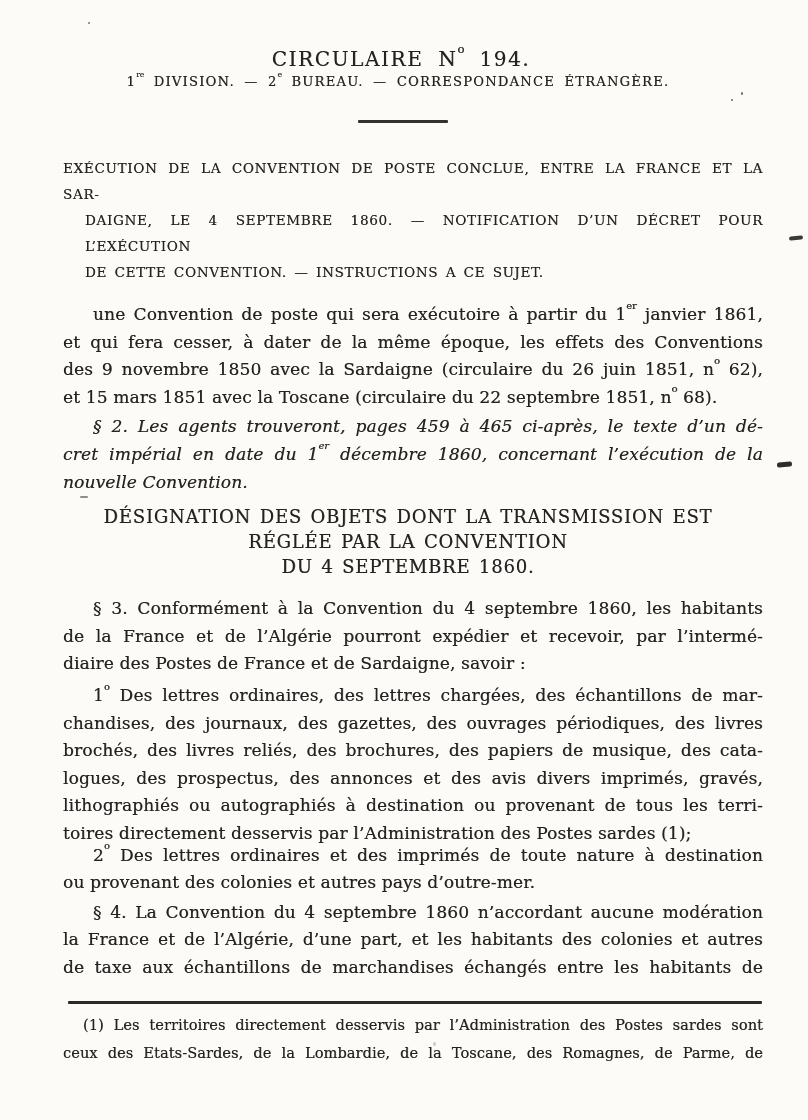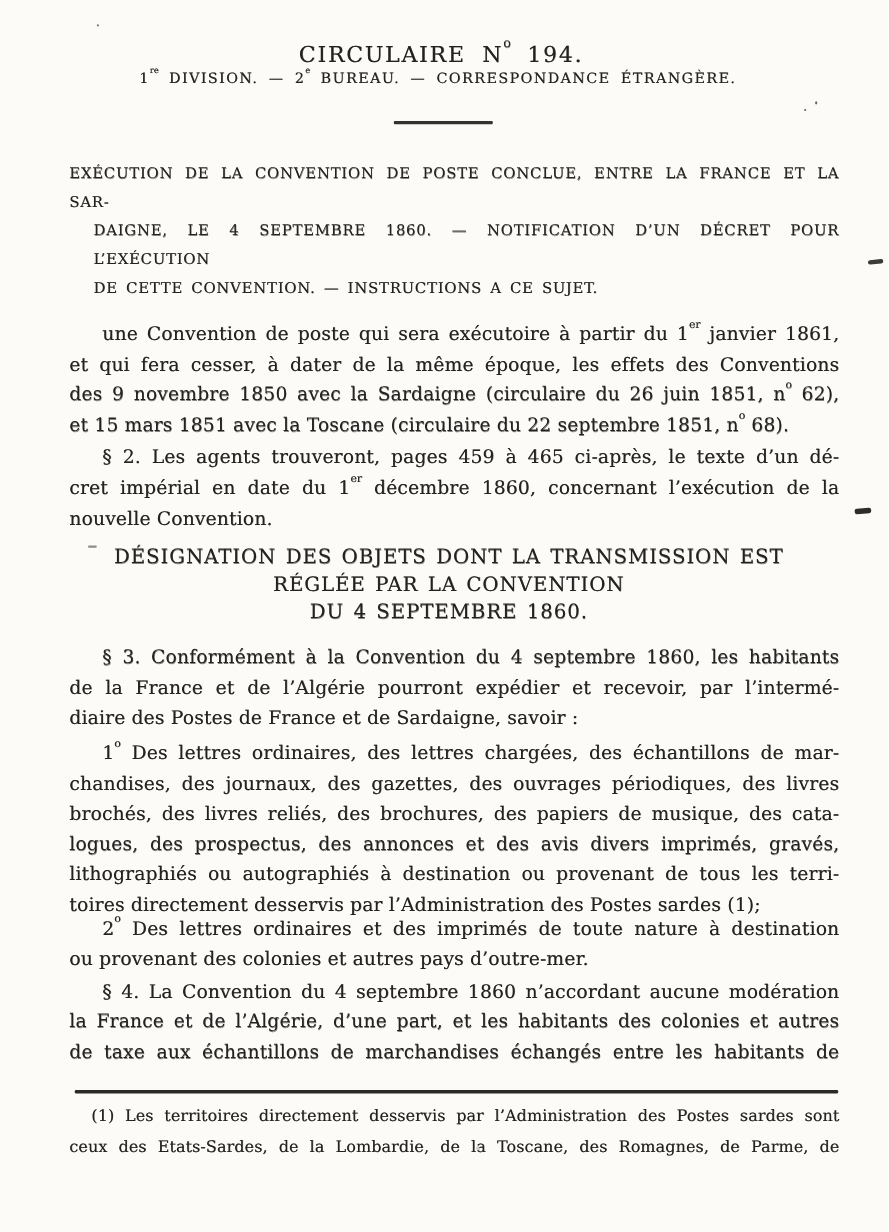--- a/index.html
+++ b/index.html
@@ -6,39 +6,39 @@
   body { width:808px; }
   .page {
     position:relative;
     width:808px; height:1120px;
     background:#fcfbf8;
     font-family:"DejaVu Serif","Liberation Serif",serif;
     color:#232220;
     overflow:hidden;
   }
   .col {
-    position:absolute; left:63px; top:6px; width:700px;
+    position:absolute; left:63px; top:16px; width:700px;
     text-shadow:0.35px 0.3px 0 rgba(35,34,32,0.55);
   }
   .line { text-align:justify; text-align-last:justify; }
   .line.last { text-align-last:left; }
   .centered .line, .centered .line.last { text-align:center; text-align-last:center; }
 
   .title   { margin-top:30px; font-size:20px; line-height:26px; letter-spacing:1.6px; word-spacing:7px; transform:translateX(-12px); }
   .division{ margin-top:0; font-size:13px; line-height:20px; letter-spacing:1.3px; word-spacing:4px; transform:translateX(-15px); }
 
   .header-rule { width:90px; height:3px; background:#35322e; border-radius:1px; margin:28px 0 0 295px; }
 
   .subject { margin-top:32px; font-size:13.5px; line-height:26px; letter-spacing:0.7px; word-spacing:2.5px; }
   .subject .line + .line { padding-left:22px; }
 
   .para { font-size:17px; line-height:27.6px; letter-spacing:0.15px; }
   .para .line:first-child { text-indent:30px; }
   .p1 { margin-top:16px; }
-  .p2 { margin-top:2px; }
+  .p2 { margin-top:2px;font-style:italic; }
   .heading { margin-top:8px; font-size:18px; line-height:25px; letter-spacing:0.8px; word-spacing:2px; transform:translateX(-5px); }
   .p3 { margin-top:16px; }
   .item1 { margin-top:4px; }
   .item2 { margin-top:-6px; }
   .p4 { margin-top:2px; }
 
   .footnote-rule { margin:20px 0 0 5px; width:694px; height:3px; background:#2b2a27; border-radius:1px; }
   .footnote { margin-top:8px; font-size:14.5px; line-height:27.5px; letter-spacing:0.1px; }
   .footnote .line:first-child { text-indent:20px; }
 

